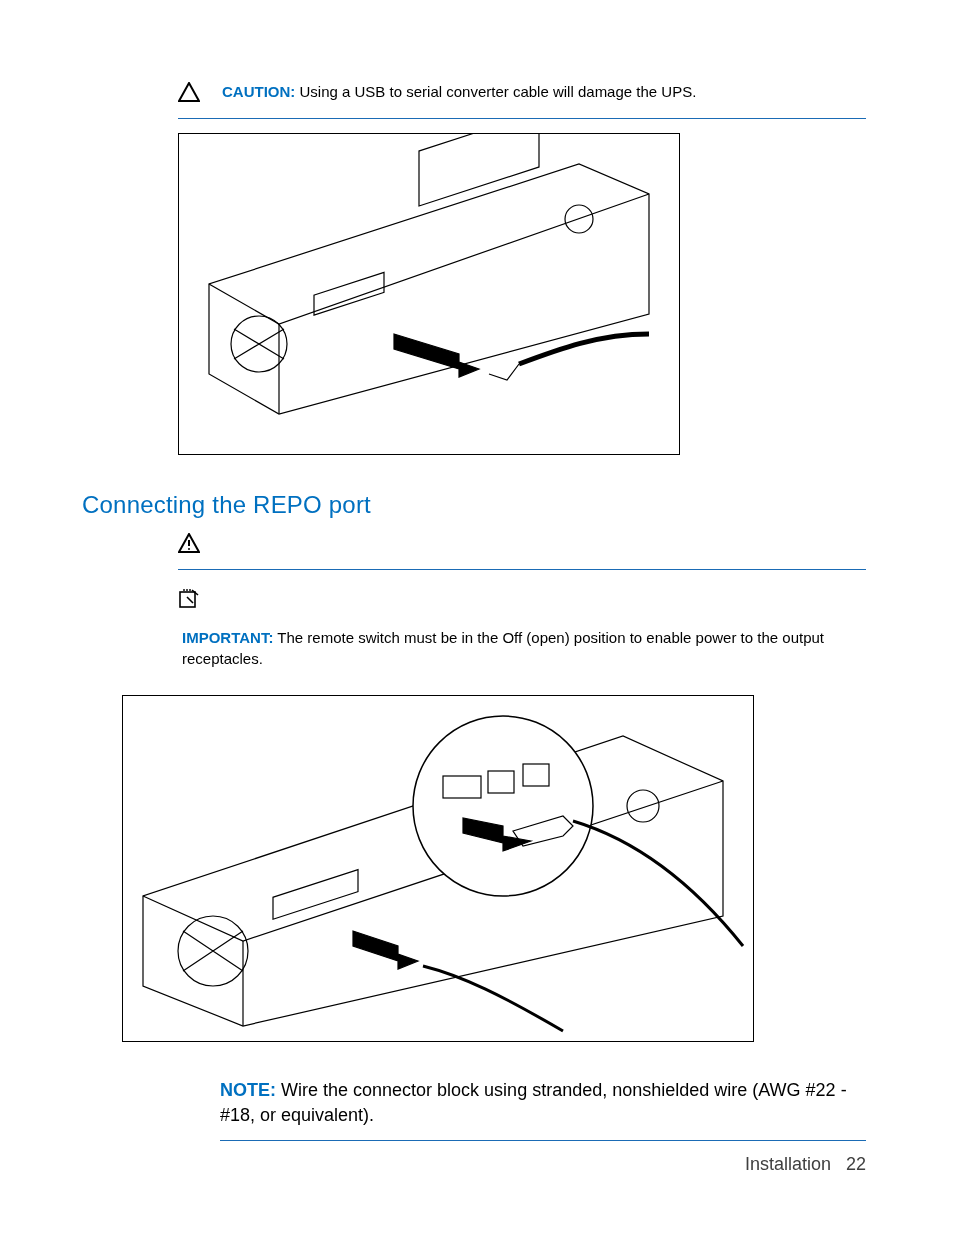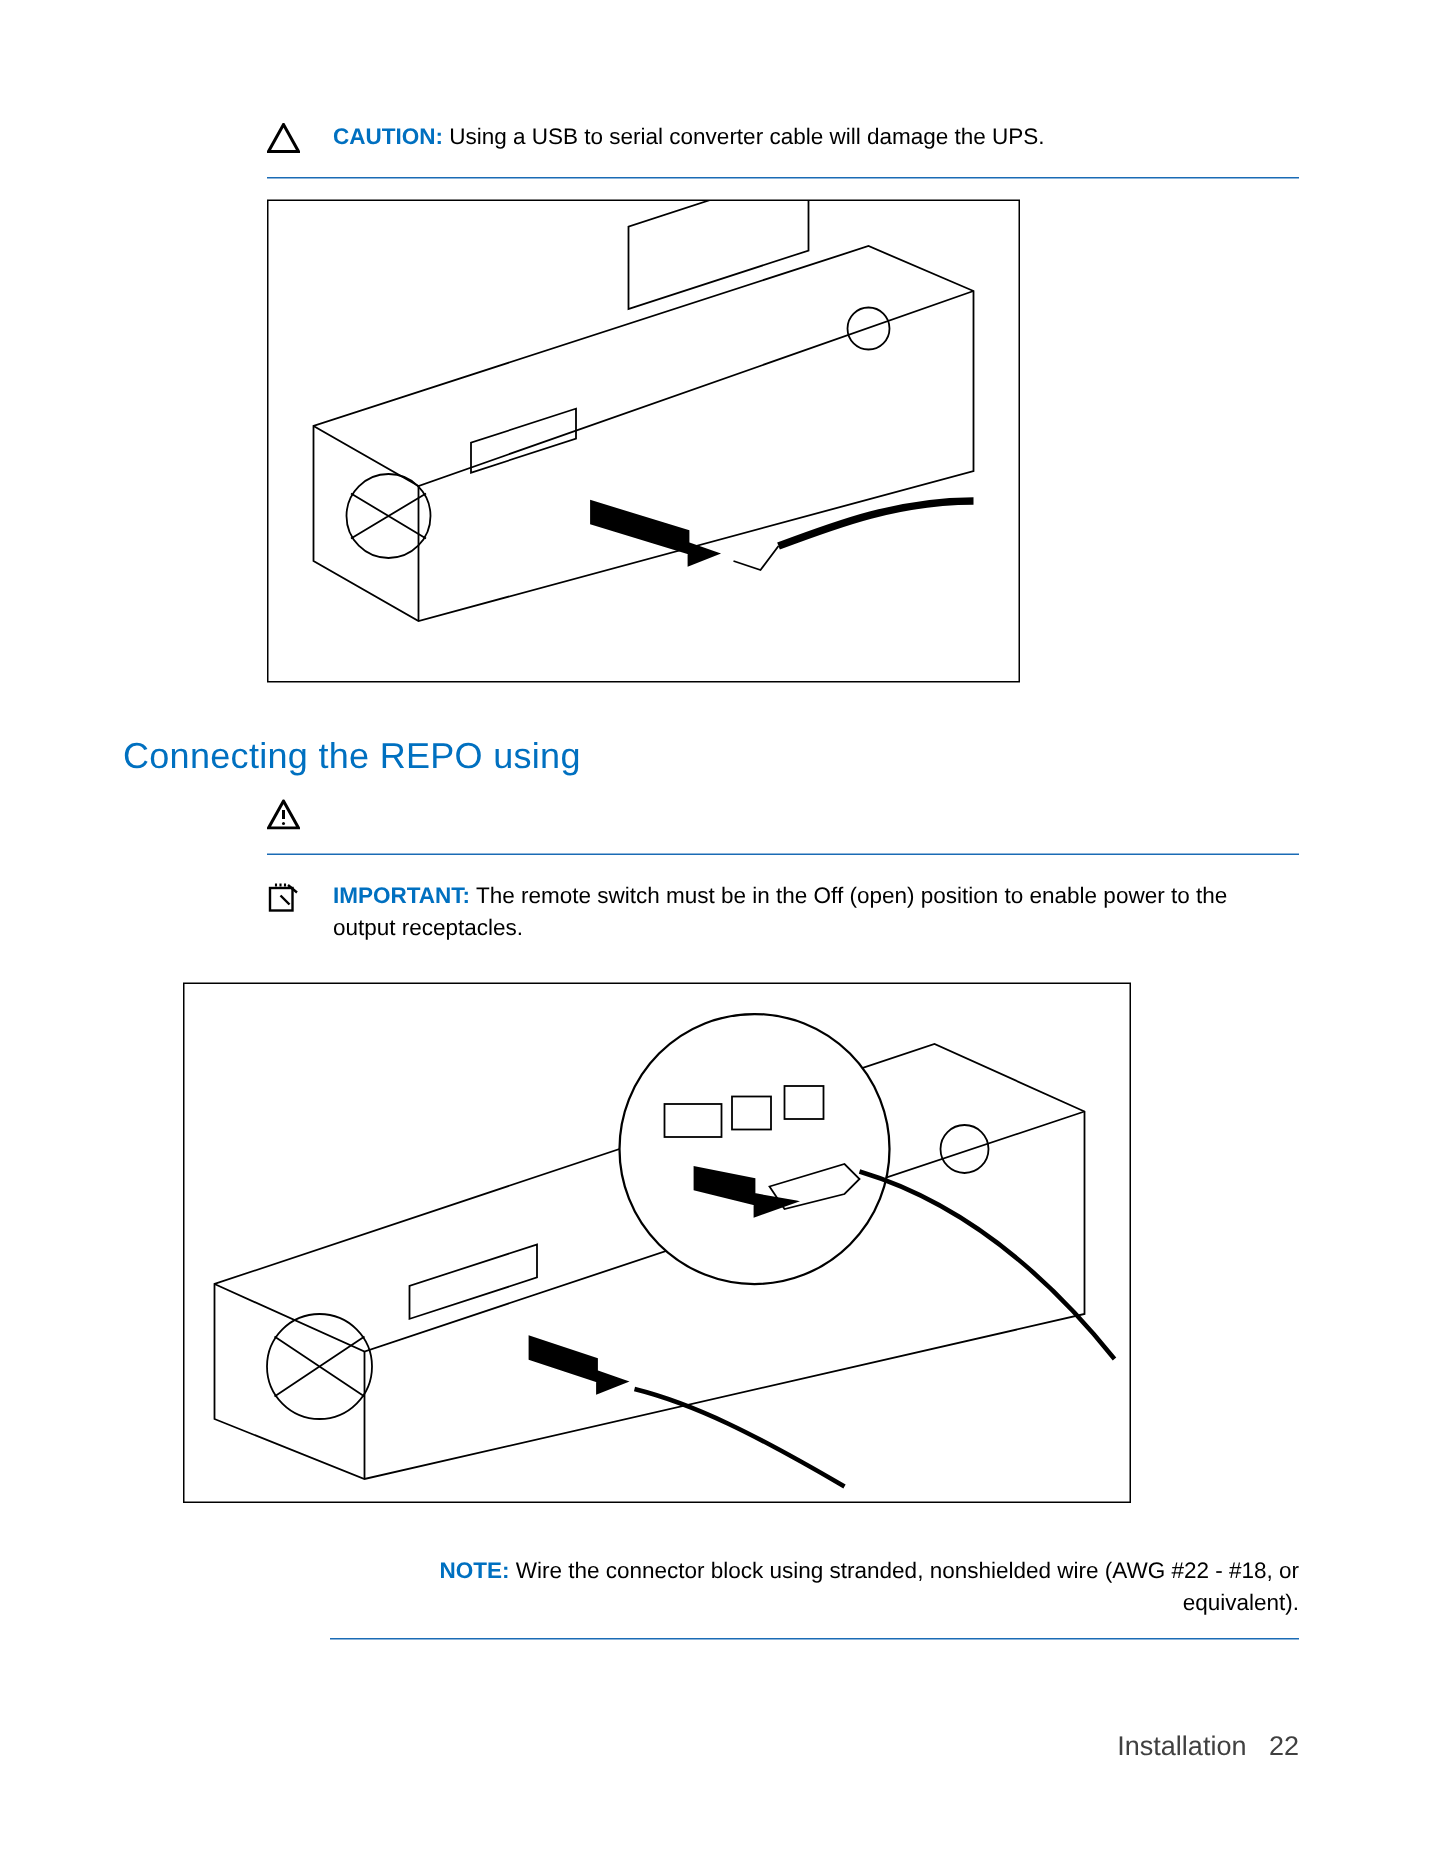--- a/index.html
+++ b/index.html
@@ -81,23 +81,22 @@
     position: absolute;
     bottom: 60px;
     right: 82px;
     font-size: 18px;
     color: #404040;
   }
   .note-block {
     margin-left: 138px;
     border-bottom: 1px solid #1a6bb5;
     padding: 6px 0 12px 0;
-    font-size: 15px;
+    font-size: 18px;
     line-height: 1.38;
-    text-align: right;
   }
 </style>
 </head>
 <body>
 
 <div class="page">
 
   <div class="alert-block">
     <span class="icon">
       <svg width="22" height="20" viewBox="0 0 22 20">
@@ -121,33 +120,33 @@
         <path d="M55 195 L105 225 M55 225 L105 195"></path>
         <rect x="240" y="95" width="120" height="55" transform="skewY(-18)"></rect>
         <rect x="135" y="205" width="70" height="20" transform="skewY(-18)"></rect>
         <path d="M300 235 L280 228 L280 220 L215 200 L215 215 L280 235 L280 243 Z" fill="#000"></path>
         <path d="M310 240 L328 246 L340 230"></path>
         <path d="M340 230 C 380 215 420 200 470 200" stroke-width="5"></path>
       </g>
     </svg>
   </div>
 
-  <h2 class="section-heading">Connecting the REPO using</h2>
+  <h2 class="section-heading">Connecting the REPO port</h2>
 
   <div class="alert-block">
     <span class="icon">
       <svg width="22" height="20" viewBox="0 0 22 20">
         <path d="M11 1 L21 19 L1 19 Z" stroke="#000" stroke-width="2" fill="none"></path>
         <line x1="11" y1="7" x2="11" y2="13" stroke="#000" stroke-width="2"></line>
         <circle cx="11" cy="16" r="1" fill="#000"></circle>
       </svg>
     </span>
   </div>
 
-  <div class="alert-block" style="border-bottom:none;">
+  <div class="alert-block" style="border-bottom:none;flex-direction:column;">
     <span class="icon">
       <svg width="22" height="22" viewBox="0 0 22 22">
         <rect x="2" y="4" width="15" height="15" stroke="#000" stroke-width="1.6" fill="none"></rect>
         <path d="M14 2 L20 7" stroke="#000" stroke-width="1.6"></path>
         <path d="M6 3 L6 1 M9 3 L9 1 M12 3 L12 1" stroke="#000" stroke-width="1.4"></path>
         <path d="M9 9 L15 15" stroke="#000" stroke-width="1.6"></path>
       </svg>
     </span>
     <span class="text">
       <span class="alert-label">IMPORTANT:</span>

